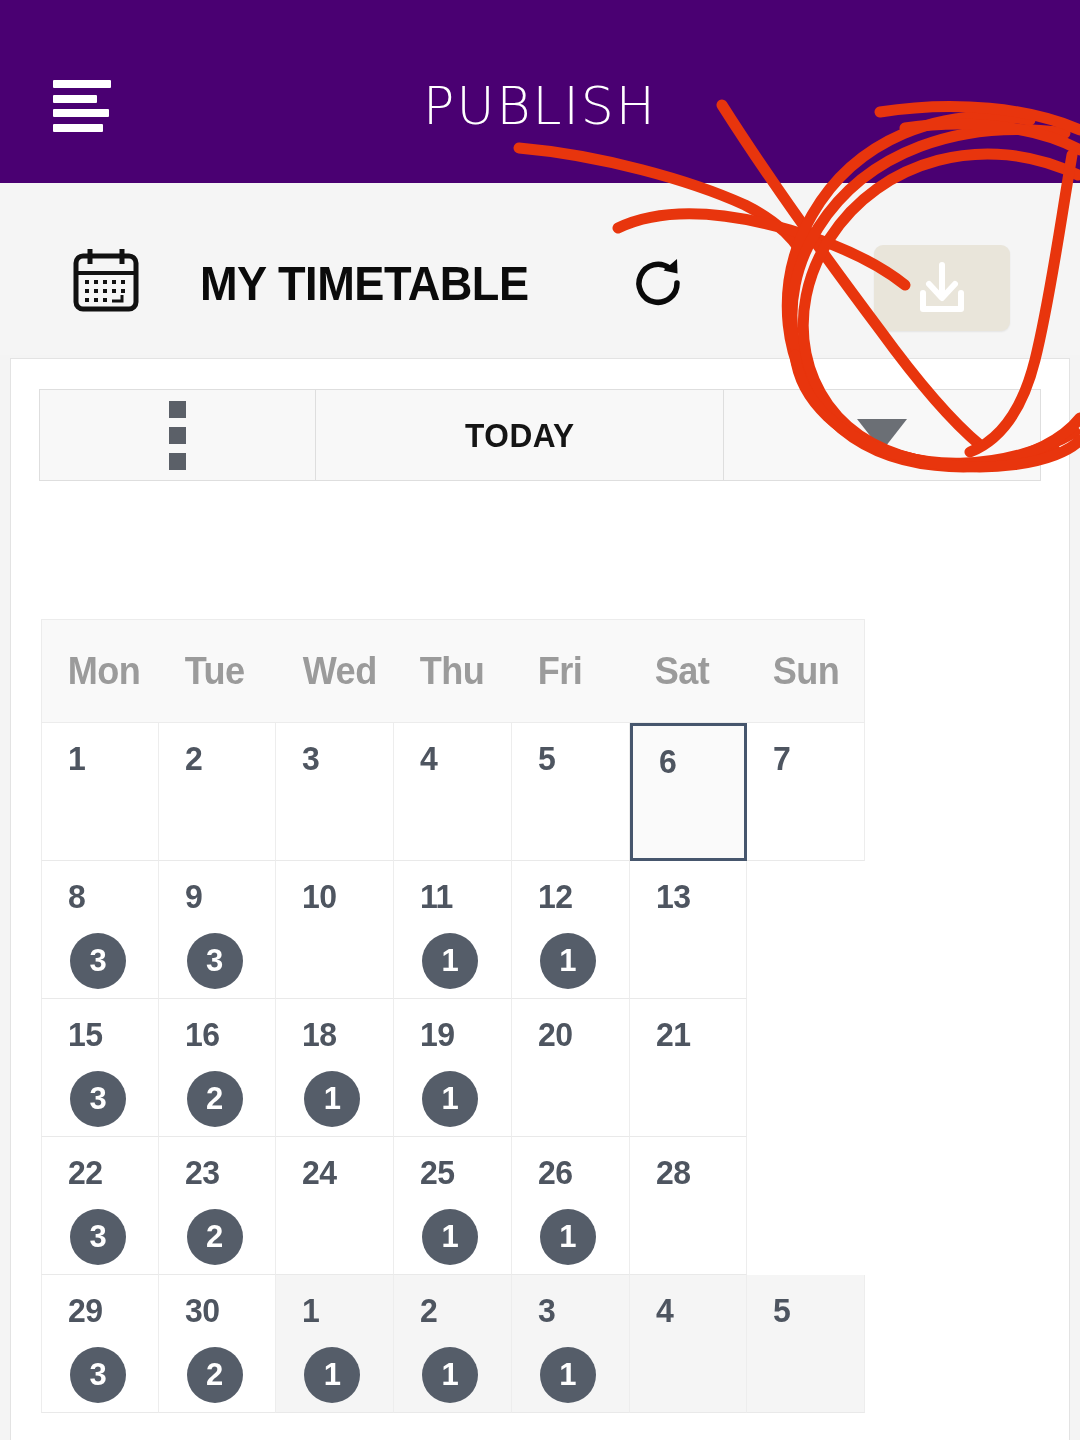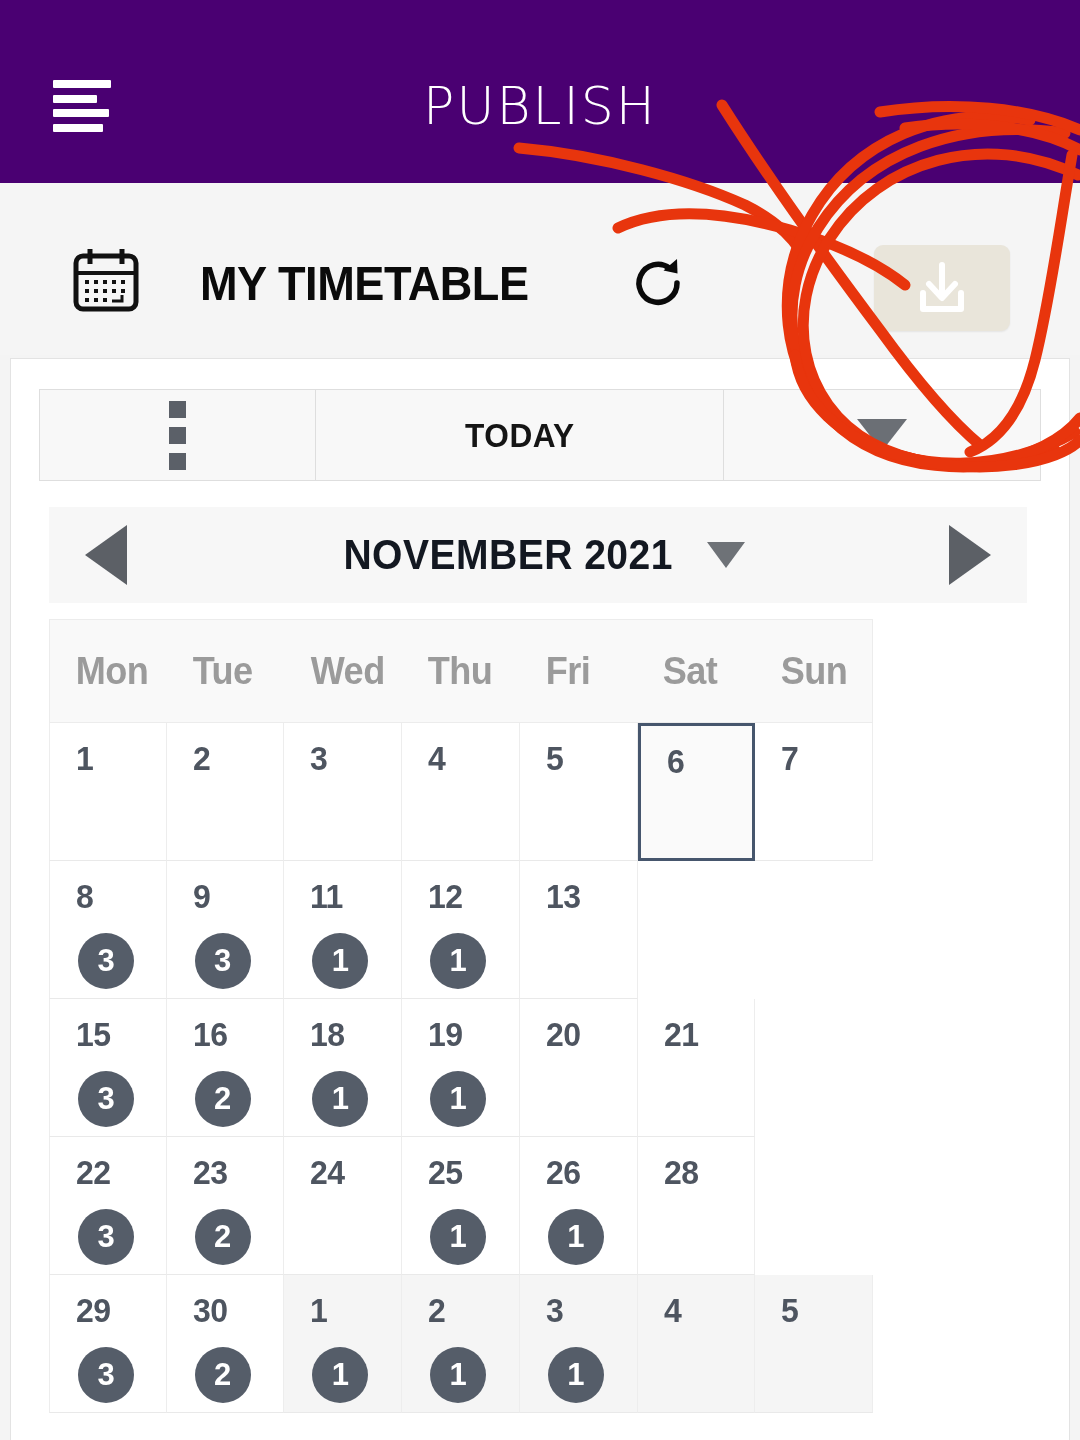--- a/index.html
+++ b/index.html
@@ -222,21 +222,21 @@
   .month-caret {
     width: 0; height: 0;
     border-left: 19px solid transparent;
     border-right: 19px solid transparent;
     border-top: 26px solid #6e7277;
   }
 
   
   .grid {
     position: absolute;
-    top: 260px; left: 38px;
+    top: 260px; left: 30px;
     width: 824px;
   }
   .dow-row {
     display: grid;
     grid-template-columns: repeat(7, 1fr);
     background: #f9f9f9;
     border: 1px solid #ececec;
     height: 104px;
   }
   .dow {
@@ -370,28 +370,20 @@
       </div>
     </div>
     <div class="tb-btn tb-today">
       <span class="tb-today-label">TODAY</span>
     </div>
     <div class="tb-btn tb-drop">
       <div class="tri-down"></div>
     </div>
   </div>
 
-  <div class="monthnav">
-    <div class="tri-left"></div>
-    <div class="month-label-wrap">
-      <span class="month-label">NOVEMBER 2021</span>
-      <span class="month-caret"></span>
-    </div>
-    <div class="tri-right"></div>
-  </div>
 
   <div class="grid">
     <div class="dow-row" id="dow-row">
         <div class="dow">Mon</div>
         <div class="dow">Tue</div>
         <div class="dow">Wed</div>
         <div class="dow">Thu</div>
         <div class="dow">Fri</div>
         <div class="dow">Sat</div>
         <div class="dow">Sun</div>
@@ -402,20 +394,21 @@
           <div class="cell"><span class="daynum">2</span></div>
           <div class="cell"><span class="daynum">3</span></div>
           <div class="cell"><span class="daynum">4</span></div>
           <div class="cell"><span class="daynum">5</span></div>
           <div class="cell selected"><span class="daynum">6</span></div>
           <div class="cell"><span class="daynum">7</span></div>
         </div>
         <div class="week">
           <div class="cell"><span class="daynum">8</span><div class="badge">3</div></div>
           <div class="cell"><span class="daynum">9</span><div class="badge">3</div></div>
+          <div class="cell"><span class="daynum">10</span></div>
           <div class="cell"><span class="daynum">11</span><div class="badge">1</div></div>
           <div class="cell"><span class="daynum">12</span><div class="badge">1</div></div>
           <div class="cell"><span class="daynum">13</span></div>
         </div>
         <div class="week">
           <div class="cell"><span class="daynum">15</span><div class="badge">3</div></div>
           <div class="cell"><span class="daynum">16</span><div class="badge">2</div></div>
           <div class="cell"><span class="daynum">18</span><div class="badge">1</div></div>
           <div class="cell"><span class="daynum">19</span><div class="badge">1</div></div>
           <div class="cell"><span class="daynum">20</span></div>

